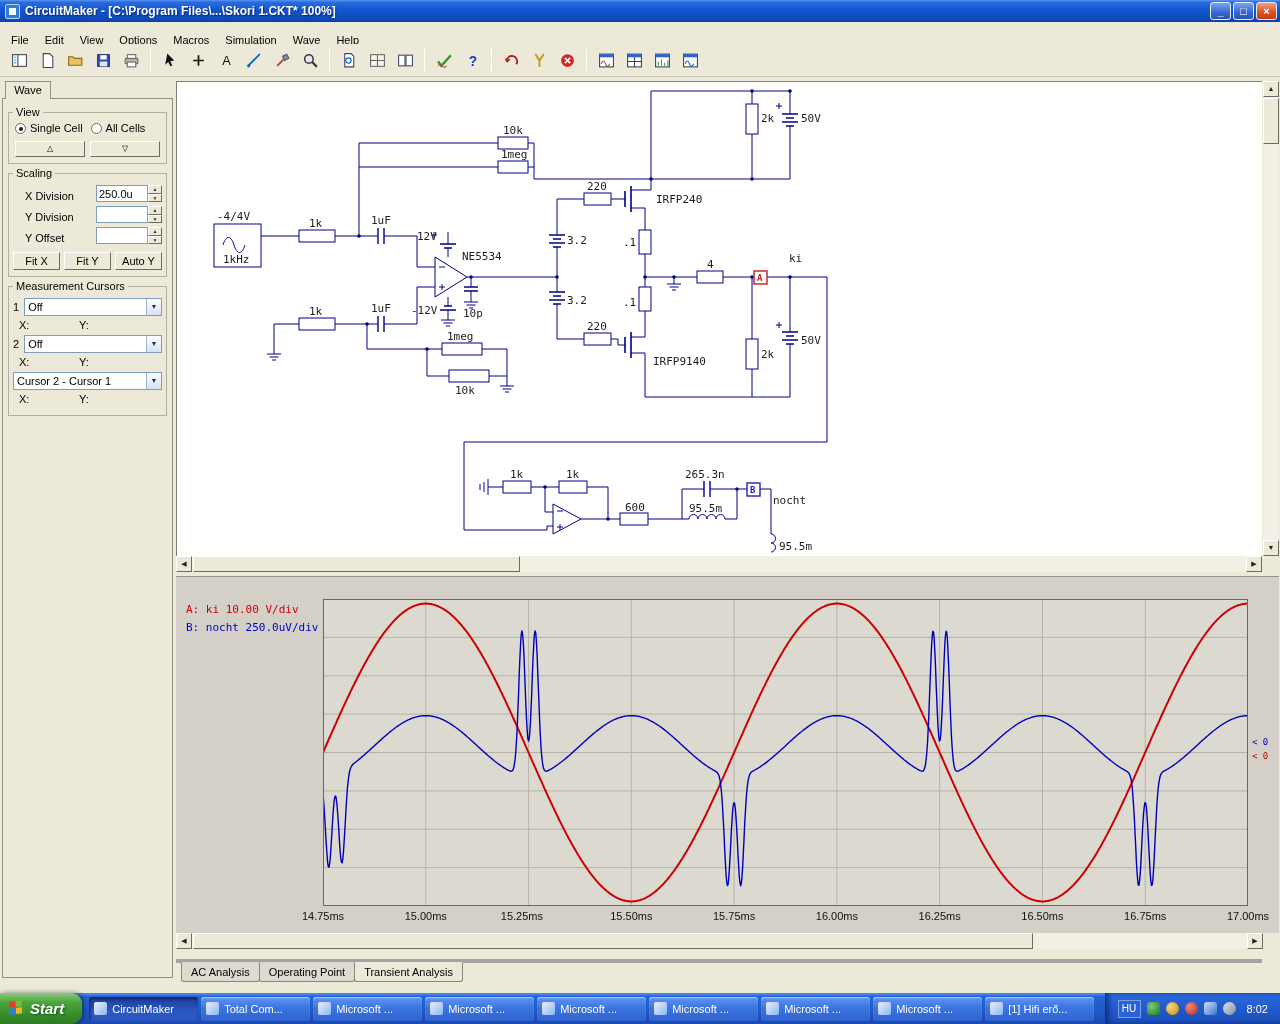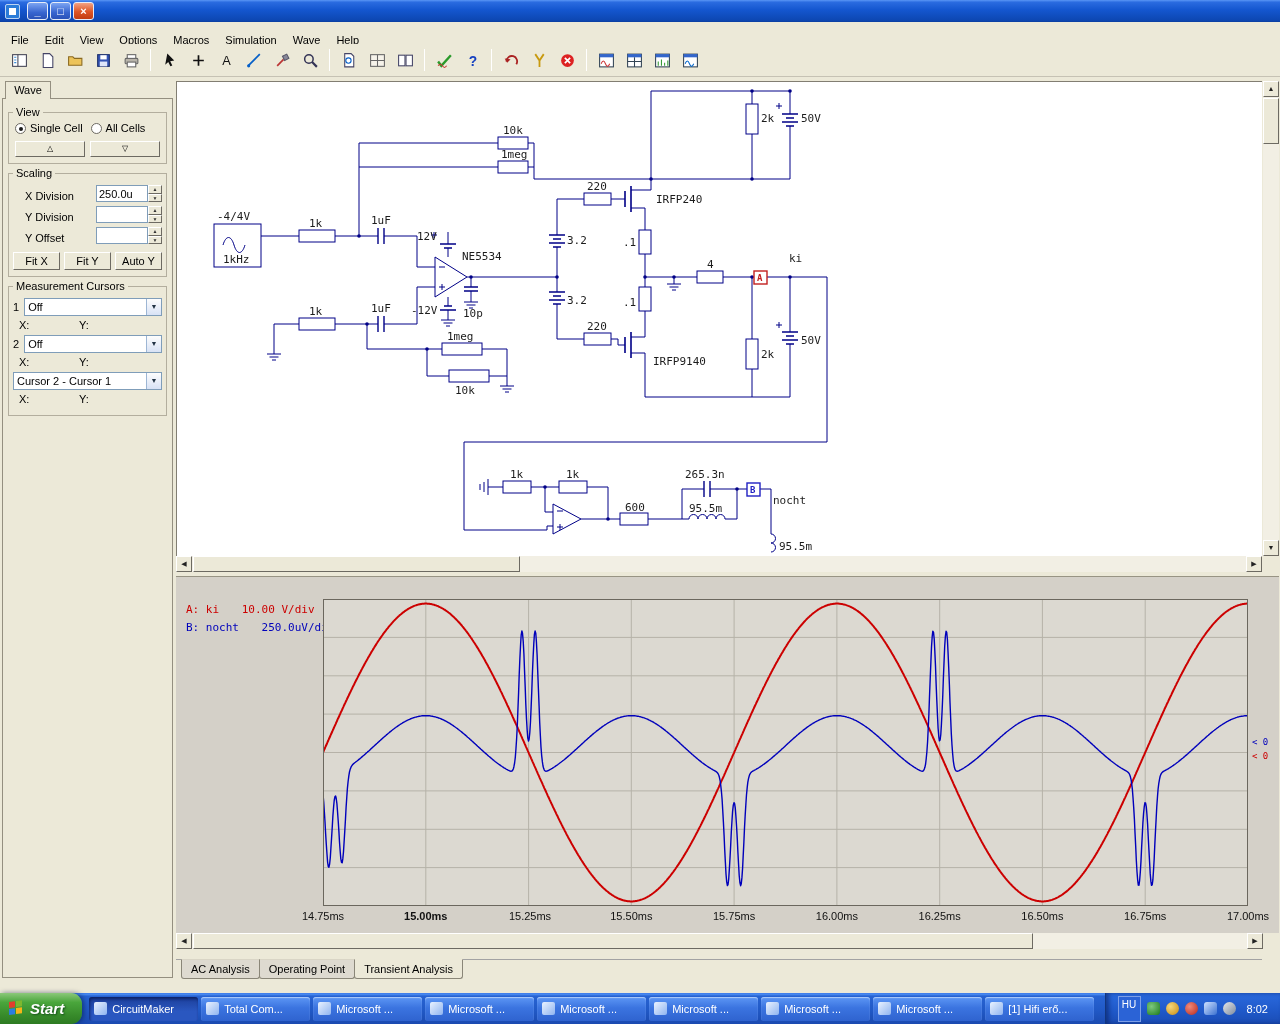--- a/index.html
+++ b/index.html
@@ -71,57 +71,58 @@
   .sbbtn{position:absolute;width:16px;height:16px;background:#ece9d8;border:1px solid;border-color:#fff #6d6a62 #6d6a62 #fff;font-size:7px;text-align:center;line-height:14px;color:#222}
   .sbthumb{position:absolute;background:#ece9d8;border:1px solid;border-color:#fff #6d6a62 #6d6a62 #fff}
   #vscroll{left:1263px;top:4px;width:16px;height:475px}
   #hscroll1{left:176px;top:479px;width:1086px;height:16px}
   #hscroll2{left:176px;top:856px;width:1087px;height:16px}
 
   
   #wavearea{position:absolute;left:176px;top:499px;width:1103px;height:357px;background:#d4d0c8;border-top:1px solid #989484;overflow:hidden}
   .legend{position:absolute;left:10px;top:26px;font:11px "DejaVu Sans Mono",monospace;white-space:nowrap}
   .lrow{margin-bottom:5px}
-  .lrow .lscale{margin-left:16px}
+  .lrow .lscale{}
   .lr-a{color:#cc0000}
   .lr-b{color:#0000bb}
   #plotwrap{position:absolute;left:147px;top:22px}
   .tick{position:absolute;top:333px;width:64px;text-align:center;font-size:11px;color:#111}
   .endmark{position:absolute;left:1076px;font:9px "DejaVu Sans Mono",monospace}
 
   
-  #atabs{position:absolute;left:176px;top:882px;width:1086px;height:24px;background:#ece9d8;border-top:1px solid #a3a3a3;padding-left:5px}
+  #atabs{position:absolute;left:176px;top:882px;width:1086px;height:24px;background:#ece9d8;border-top:4px solid #a3a3a3;padding-left:5px}
   .atab{display:inline-block;padding:3px 9px;border:1px solid #8a8678;border-top:1px solid #d9d5c6;margin-right:-1px;background:#dedad0;border-radius:0 0 3px 3px;position:relative;top:-1px;font-size:11px}
   .atab.active{background:#ece9d8;border-top-color:#ece9d8}
 
   
   #taskbar{position:absolute;left:0;top:993px;width:1280px;height:31px;display:flex;align-items:center;
     background:linear-gradient(180deg,#3a77e8 0%,#4a8cf2 4%,#2763d3 10%,#2159c6 55%,#1b4ab0 100%)}
   #startbtn{height:31px;display:flex;align-items:center;gap:6px;padding:0 18px 0 9px;flex:none;color:#fff;
     font-size:15px;font-style:italic;font-weight:bold;text-shadow:1px 1px 2px #14501a;border-radius:0 11px 11px 0;
     background:linear-gradient(180deg,#8cc87a 0%,#4aa63c 30%,#388c2b 70%,#2d7a22 100%);box-shadow:2px 0 5px rgba(0,20,60,.5)}
   .flag{width:15px;height:15px;display:grid;grid-template-columns:6px 6px;grid-template-rows:6px 6px;gap:1px;transform:skewY(-8deg)}
   .flag i{display:block}
   #tasks{flex:1;display:flex;gap:3px;padding:0 7px;overflow:hidden;align-items:center}
   .task{width:109px;height:24px;flex:none;border-radius:3px;display:flex;align-items:center;gap:5px;padding:0 5px;color:#fff;
     background:linear-gradient(180deg,#5d97f5,#3b74e0 45%,#2f63cf);box-shadow:inset 0 1px 1px #aecbfa}
   .task.active{background:linear-gradient(180deg,#1c3f9a,#2a57c0 60%,#2a57c0);box-shadow:inset 1px 2px 3px rgba(5,20,80,.7)}
   .task .ticon{width:13px;height:13px;flex:none;border-radius:2px;background:linear-gradient(135deg,#eaf2ff,#8fb4f0)}
   .task .tlabel{white-space:nowrap;overflow:hidden;font-size:11px}
   #tray{height:31px;display:flex;align-items:center;gap:6px;padding:0 12px 0 12px;flex:none;
     background:linear-gradient(180deg,#2a6ade 0%,#1f58c8 60%,#1a4cb4 100%);border-left:1px solid #12357e;box-shadow:inset 3px 0 4px rgba(6,25,90,.55)}
-  .hu{width:23px;height:26px;background:#2b63d6;border:1px solid #7d9fe6;color:#fff;text-align:center;line-height:16px;font-size:10px}
+  .hu{width:23px;height:18px;background:#2b63d6;border:1px solid #7d9fe6;color:#fff;text-align:center;line-height:16px;font-size:10px}
   .tico{width:13px;height:13px;border-radius:3px;flex:none}
   #clock{color:#fff;margin-left:5px}
 </style>
 </head>
 <body>
 
 <div id="titlebar">
   <span class="wicon"></span>
+  <span class="ttext">CircuitMaker - [C:\Program Files\...\Skori 1.CKT* 100%]</span>
   <span class="wbtn">_</span>
   <span class="wbtn">□</span>
   <span class="wbtn close">×</span>
 </div>
 
 <div id="menubar">
     <span class="mitem">File</span>
     <span class="mitem">Edit</span>
     <span class="mitem">View</span>
     <span class="mitem">Options</span>
@@ -505,22 +506,22 @@
           <line x1="0" y1="230.3" x2="925" y2="230.3" stroke="#b6b2a8" stroke-width="1"></line>
           <line x1="0" y1="268.6" x2="925" y2="268.6" stroke="#b6b2a8" stroke-width="1"></line>
           <line x1="0" y1="307.0" x2="925" y2="307.0" stroke="#b6b2a8" stroke-width="1"></line>
           <polyline points="0.0,153.5 0.7,152.0 1.3,150.5 2.0,149.0 2.6,147.5 3.3,146.0 4.0,144.5 4.6,143.0 5.3,141.5 5.9,140.0 6.6,138.5 7.3,137.0 7.9,135.5 8.6,134.0 9.3,132.5 9.9,131.0 10.6,129.5 11.2,128.1 11.9,126.6 12.6,125.1 13.2,123.6 13.9,122.2 14.5,120.7 15.2,119.2 15.9,117.8 16.5,116.3 17.2,114.9 17.8,113.4 18.5,112.0 19.2,110.5 19.8,109.1 20.5,107.6 21.1,106.2 21.8,104.8 22.5,103.4 23.1,102.0 23.8,100.6 24.4,99.2 25.1,97.8 25.8,96.4 26.4,95.0 27.1,93.6 27.8,92.2 28.4,90.9 29.1,89.5 29.7,88.1 30.4,86.8 31.1,85.5 31.7,84.1 32.4,82.8 33.0,81.5 33.7,80.2 34.4,78.9 35.0,77.6 35.7,76.3 36.3,75.0 37.0,73.7 37.7,72.5 38.3,71.2 39.0,69.9 39.6,68.7 40.3,67.5 41.0,66.3 41.6,65.0 42.3,63.8 42.9,62.6 43.6,61.5 44.3,60.3 44.9,59.1 45.6,57.9 46.3,56.8 46.9,55.7 47.6,54.5 48.2,53.4 48.9,52.3 49.6,51.2 50.2,50.1 50.9,49.0 51.5,48.0 52.2,46.9 52.9,45.9 53.5,44.8 54.2,43.8 54.8,42.8 55.5,41.8 56.2,40.8 56.8,39.8 57.5,38.9 58.1,37.9 58.8,37.0 59.5,36.1 60.1,35.1 60.8,34.2 61.4,33.3 62.1,32.5 62.8,31.6 63.4,30.7 64.1,29.9 64.8,29.1 65.4,28.2 66.1,27.4 66.7,26.6 67.4,25.9 68.1,25.1 68.7,24.3 69.4,23.6 70.0,22.9 70.7,22.1 71.4,21.4 72.0,20.8 72.7,20.1 73.3,19.4 74.0,18.8 74.7,18.1 75.3,17.5 76.0,16.9 76.6,16.3 77.3,15.7 78.0,15.2 78.6,14.6 79.3,14.1 79.9,13.6 80.6,13.1 81.3,12.6 81.9,12.1 82.6,11.6 83.3,11.2 83.9,10.8 84.6,10.3 85.2,9.9 85.9,9.5 86.6,9.2 87.2,8.8 87.9,8.5 88.5,8.1 89.2,7.8 89.9,7.5 90.5,7.2 91.2,6.9 91.8,6.7 92.5,6.4 93.2,6.2 93.8,6.0 94.5,5.8 95.1,5.6 95.8,5.5 96.5,5.3 97.1,5.2 97.8,5.0 98.4,4.9 99.1,4.8 99.8,4.8 100.4,4.7 101.1,4.7 101.8,4.6 102.4,4.6 103.1,4.6 103.7,4.6 104.4,4.7 105.1,4.7 105.7,4.8 106.4,4.8 107.0,4.9 107.7,5.0 108.4,5.1 109.0,5.3 109.7,5.4 110.3,5.6 111.0,5.8 111.7,6.0 112.3,6.2 113.0,6.4 113.6,6.7 114.3,6.9 115.0,7.2 115.6,7.5 116.3,7.8 116.9,8.1 117.6,8.4 118.3,8.8 118.9,9.1 119.6,9.5 120.3,9.9 120.9,10.3 121.6,10.7 122.2,11.1 122.9,11.6 123.6,12.0 124.2,12.5 124.9,13.0 125.5,13.5 126.2,14.0 126.9,14.6 127.5,15.1 128.2,15.7 128.8,16.3 129.5,16.9 130.2,17.5 130.8,18.1 131.5,18.7 132.1,19.4 132.8,20.0 133.5,20.7 134.1,21.4 134.8,22.1 135.4,22.8 136.1,23.5 136.8,24.2 137.4,25.0 138.1,25.8 138.8,26.5 139.4,27.3 140.1,28.1 140.7,29.0 141.4,29.8 142.1,30.6 142.7,31.5 143.4,32.4 144.0,33.2 144.7,34.1 145.4,35.0 146.0,36.0 146.7,36.9 147.3,37.8 148.0,38.8 148.7,39.7 149.3,40.7 150.0,41.7 150.6,42.7 151.3,43.7 152.0,44.7 152.6,45.8 153.3,46.8 153.9,47.9 154.6,48.9 155.3,50.0 155.9,51.1 156.6,52.2 157.3,53.3 157.9,54.4 158.6,55.5 159.2,56.7 159.9,57.8 160.6,59.0 161.2,60.1 161.9,61.3 162.5,62.5 163.2,63.7 163.9,64.9 164.5,66.1 165.2,67.3 165.8,68.6 166.5,69.8 167.2,71.1 167.8,72.3 168.5,73.6 169.1,74.8 169.8,76.1 170.5,77.4 171.1,78.7 171.8,80.0 172.4,81.3 173.1,82.6 173.8,84.0 174.4,85.3 175.1,86.6 175.8,88.0 176.4,89.3 177.1,90.7 177.7,92.1 178.4,93.4 179.1,94.8 179.7,96.2 180.4,97.6 181.0,99.0 181.7,100.4 182.4,101.8 183.0,103.2 183.7,104.6 184.3,106.1 185.0,107.5 185.7,108.9 186.3,110.4 187.0,111.8 187.6,113.2 188.3,114.7 189.0,116.1 189.6,117.6 190.3,119.1 190.9,120.5 191.6,122.0 192.3,123.5 192.9,124.9 193.6,126.4 194.3,127.9 194.9,129.4 195.6,130.9 196.2,132.4 196.9,133.8 197.6,135.3 198.2,136.8 198.9,138.3 199.5,139.8 200.2,141.3 200.9,142.8 201.5,144.3 202.2,145.8 202.8,147.3 203.5,148.8 204.2,150.3 204.8,151.8 205.5,153.3 206.1,154.8 206.8,156.3 207.5,157.8 208.1,159.3 208.8,160.8 209.4,162.3 210.1,163.8 210.8,165.3 211.4,166.8 212.1,168.3 212.8,169.8 213.4,171.3 214.1,172.8 214.7,174.3 215.4,175.8 216.1,177.3 216.7,178.8 217.4,180.3 218.0,181.7 218.7,183.2 219.4,184.7 220.0,186.1 220.7,187.6 221.3,189.1 222.0,190.5 222.7,192.0 223.3,193.4 224.0,194.9 224.6,196.3 225.3,197.8 226.0,199.2 226.6,200.6 227.3,202.0 227.9,203.5 228.6,204.9 229.3,206.3 229.9,207.7 230.6,209.1 231.3,210.5 231.9,211.9 232.6,213.2 233.2,214.6 233.9,216.0 234.6,217.3 235.2,218.7 235.9,220.1 236.5,221.4 237.2,222.7 237.9,224.1 238.5,225.4 239.2,226.7 239.8,228.0 240.5,229.3 241.2,230.6 241.8,231.9 242.5,233.1 243.1,234.4 243.8,235.7 244.5,236.9 245.1,238.2 245.8,239.4 246.4,240.6 247.1,241.8 247.8,243.0 248.4,244.2 249.1,245.4 249.7,246.6 250.4,247.8 251.1,248.9 251.7,250.1 252.4,251.2 253.1,252.3 253.7,253.5 254.4,254.6 255.0,255.7 255.7,256.8 256.4,257.8 257.0,258.9 257.7,260.0 258.3,261.0 259.0,262.0 259.7,263.1 260.3,264.1 261.0,265.1 261.6,266.1 262.3,267.0 263.0,268.0 263.6,269.0 264.3,269.9 264.9,270.8 265.6,271.8 266.3,272.7 266.9,273.6 267.6,274.4 268.2,275.3 268.9,276.2 269.6,277.0 270.2,277.9 270.9,278.7 271.6,279.5 272.2,280.3 272.9,281.1 273.5,281.8 274.2,282.6 274.9,283.3 275.5,284.1 276.2,284.8 276.8,285.5 277.5,286.2 278.2,286.8 278.8,287.5 279.5,288.2 280.1,288.8 280.8,289.4 281.5,290.0 282.1,290.6 282.8,291.2 283.4,291.8 284.1,292.3 284.8,292.8 285.4,293.4 286.1,293.9 286.7,294.4 287.4,294.8 288.1,295.3 288.7,295.8 289.4,296.2 290.1,296.6 290.7,297.0 291.4,297.4 292.0,297.8 292.7,298.2 293.4,298.5 294.0,298.8 294.7,299.2 295.3,299.5 296.0,299.8 296.7,300.0 297.3,300.3 298.0,300.5 298.6,300.8 299.3,301.0 300.0,301.2 300.6,301.4 301.3,301.5 301.9,301.7 302.6,301.8 303.3,301.9 303.9,302.1 304.6,302.2 305.2,302.2 305.9,302.3 306.6,302.3 307.2,302.4 307.9,302.4 308.6,302.4 309.2,302.4 309.9,302.4 310.5,302.3 311.2,302.3 311.9,302.2 312.5,302.1 313.2,302.0 313.8,301.9 314.5,301.7 315.2,301.6 315.8,301.4 316.5,301.2 317.1,301.0 317.8,300.8 318.5,300.6 319.1,300.4 319.8,300.1 320.4,299.9 321.1,299.6 321.8,299.3 322.4,299.0 323.1,298.6 323.7,298.3 324.4,297.9 325.1,297.5 325.7,297.2 326.4,296.8 327.1,296.3 327.7,295.9 328.4,295.5 329.0,295.0 329.7,294.5 330.4,294.0 331.0,293.5 331.7,293.0 332.3,292.5 333.0,291.9 333.7,291.4 334.3,290.8 335.0,290.2 335.6,289.6 336.3,289.0 337.0,288.4 337.6,287.7 338.3,287.1 338.9,286.4 339.6,285.7 340.3,285.0 340.9,284.3 341.6,283.6 342.2,282.8 342.9,282.1 343.6,281.3 344.2,280.5 344.9,279.8 345.6,278.9 346.2,278.1 346.9,277.3 347.5,276.5 348.2,275.6 348.9,274.7 349.5,273.9 350.2,273.0 350.8,272.1 351.5,271.2 352.2,270.2 352.8,269.3 353.5,268.3 354.1,267.4 354.8,266.4 355.5,265.4 356.1,264.4 356.8,263.4 357.4,262.4 358.1,261.4 358.8,260.3 359.4,259.3 360.1,258.2 360.7,257.1 361.4,256.0 362.1,254.9 362.7,253.8 363.4,252.7 364.1,251.6 364.7,250.5 365.4,249.3 366.0,248.2 366.7,247.0 367.4,245.8 368.0,244.6 368.7,243.4 369.3,242.2 370.0,241.0 370.7,239.8 371.3,238.6 372.0,237.3 372.6,236.1 373.3,234.8 374.0,233.6 374.6,232.3 375.3,231.0 375.9,229.7 376.6,228.4 377.3,227.1 377.9,225.8 378.6,224.5 379.2,223.2 379.9,221.8 380.6,220.5 381.2,219.2 381.9,217.8 382.6,216.4 383.2,215.1 383.9,213.7 384.5,212.3 385.2,210.9 385.9,209.6 386.5,208.2 387.2,206.8 387.8,205.3 388.5,203.9 389.2,202.5 389.8,201.1 390.5,199.7 391.1,198.2 391.8,196.8 392.5,195.4 393.1,193.9 393.8,192.5 394.4,191.0 395.1,189.6 395.8,188.1 396.4,186.6 397.1,185.2 397.7,183.7 398.4,182.2 399.1,180.7 399.7,179.3 400.4,177.8 401.1,176.3 401.7,174.8 402.4,173.3 403.0,171.8 403.7,170.3 404.4,168.8 405.0,167.3 405.7,165.8 406.3,164.3 407.0,162.8 407.7,161.3 408.3,159.8 409.0,158.3 409.6,156.8 410.3,155.3 411.0,153.8 411.6,152.3 412.3,150.8 412.9,149.3 413.6,147.8 414.3,146.3 414.9,144.8 415.6,143.3 416.2,141.8 416.9,140.3 417.6,138.8 418.2,137.3 418.9,135.8 419.6,134.3 420.2,132.9 420.9,131.4 421.5,129.9 422.2,128.4 422.9,126.9 423.5,125.4 424.2,124.0 424.8,122.5 425.5,121.0 426.2,119.6 426.8,118.1 427.5,116.6 428.1,115.2 428.8,113.7 429.5,112.3 430.1,110.8 430.8,109.4 431.4,108.0 432.1,106.5 432.8,105.1 433.4,103.7 434.1,102.3 434.8,100.9 435.4,99.5 436.1,98.1 436.7,96.7 437.4,95.3 438.1,93.9 438.7,92.5 439.4,91.2 440.0,89.8 440.7,88.4 441.4,87.1 442.0,85.8 442.7,84.4 443.3,83.1 444.0,81.8 444.7,80.5 445.3,79.1 446.0,77.9 446.6,76.6 447.3,75.3 448.0,74.0 448.6,72.7 449.3,71.5 449.9,70.2 450.6,69.0 451.3,67.7 451.9,66.5 452.6,65.3 453.2,64.1 453.9,62.9 454.6,61.7 455.2,60.5 455.9,59.4 456.6,58.2 457.2,57.1 457.9,55.9 458.5,54.8 459.2,53.7 459.9,52.6 460.5,51.5 461.2,50.4 461.8,49.3 462.5,48.2 463.2,47.2 463.8,46.1 464.5,45.1 465.1,44.0 465.8,43.0 466.5,42.0 467.1,41.0 467.8,40.1 468.4,39.1 469.1,38.1 469.8,37.2 470.4,36.3 471.1,35.3 471.8,34.4 472.4,33.5 473.1,32.6 473.7,31.8 474.4,30.9 475.1,30.1 475.7,29.2 476.4,28.4 477.0,27.6 477.7,26.8 478.4,26.0 479.0,25.3 479.7,24.5 480.3,23.8 481.0,23.0 481.7,22.3 482.3,21.6 483.0,20.9 483.6,20.2 484.3,19.6 485.0,18.9 485.6,18.3 486.3,17.7 486.9,17.1 487.6,16.5 488.3,15.9 488.9,15.3 489.6,14.8 490.2,14.2 490.9,13.7 491.6,13.2 492.2,12.7 492.9,12.2 493.6,11.7 494.2,11.3 494.9,10.8 495.5,10.4 496.2,10.0 496.9,9.6 497.5,9.2 498.2,8.9 498.8,8.5 499.5,8.2 500.2,7.9 500.8,7.6 501.5,7.3 502.1,7.0 502.8,6.7 503.5,6.5 504.1,6.3 504.8,6.0 505.4,5.8 506.1,5.7 506.8,5.5 507.4,5.3 508.1,5.2 508.8,5.1 509.4,5.0 510.1,4.9 510.7,4.8 511.4,4.7 512.1,4.7 512.7,4.6 513.4,4.6 514.0,4.6 514.7,4.6 515.4,4.6 516.0,4.7 516.7,4.7 517.3,4.8 518.0,4.9 518.7,5.0 519.3,5.1 520.0,5.3 520.6,5.4 521.3,5.6 522.0,5.7 522.6,5.9 523.3,6.1 523.9,6.4 524.6,6.6 525.3,6.9 525.9,7.1 526.6,7.4 527.2,7.7 527.9,8.0 528.6,8.3 529.2,8.7 529.9,9.0 530.6,9.4 531.2,9.8 531.9,10.2 532.5,10.6 533.2,11.0 533.9,11.5 534.5,11.9 535.2,12.4 535.8,12.9 536.5,13.4 537.2,13.9 537.8,14.5 538.5,15.0 539.1,15.6 539.8,16.1 540.5,16.7 541.1,17.3 541.8,17.9 542.4,18.6 543.1,19.2 543.8,19.9 544.4,20.5 545.1,21.2 545.8,21.9 546.4,22.6 547.1,23.3 547.7,24.1 548.4,24.8 549.1,25.6 549.7,26.4 550.4,27.2 551.0,28.0 551.7,28.8 552.4,29.6 553.0,30.4 553.7,31.3 554.3,32.2 555.0,33.0 555.7,33.9 556.3,34.8 557.0,35.7 557.6,36.7 558.3,37.6 559.0,38.6 559.6,39.5 560.3,40.5 560.9,41.5 561.6,42.5 562.3,43.5 562.9,44.5 563.6,45.5 564.2,46.6 564.9,47.6 565.6,48.7 566.2,49.8 566.9,50.8 567.6,51.9 568.2,53.0 568.9,54.2 569.5,55.3 570.2,56.4 570.9,57.6 571.5,58.7 572.2,59.9 572.8,61.1 573.5,62.2 574.2,63.4 574.8,64.6 575.5,65.8 576.1,67.1 576.8,68.3 577.5,69.5 578.1,70.8 578.8,72.0 579.4,73.3 580.1,74.6 580.8,75.8 581.4,77.1 582.1,78.4 582.8,79.7 583.4,81.0 584.1,82.4 584.7,83.7 585.4,85.0 586.1,86.4 586.7,87.7 587.4,89.0 588.0,90.4 588.7,91.8 589.4,93.1 590.0,94.5 590.7,95.9 591.3,97.3 592.0,98.7 592.7,100.1 593.3,101.5 594.0,102.9 594.6,104.3 595.3,105.7 596.0,107.2 596.6,108.6 597.3,110.0 597.9,111.5 598.6,112.9 599.3,114.4 599.9,115.8 600.6,117.3 601.2,118.7 601.9,120.2 602.6,121.7 603.2,123.1 603.9,124.6 604.6,126.1 605.2,127.6 605.9,129.1 606.5,130.5 607.2,132.0 607.9,133.5 608.5,135.0 609.2,136.5 609.8,138.0 610.5,139.5 611.2,141.0 611.8,142.5 612.5,144.0 613.1,145.5 613.8,147.0 614.5,148.5 615.1,150.0 615.8,151.5 616.4,153.0 617.1,154.5 617.8,156.0 618.4,157.5 619.1,159.0 619.8,160.5 620.4,162.0 621.1,163.5 621.7,165.0 622.4,166.5 623.1,168.0 623.7,169.5 624.4,171.0 625.0,172.5 625.7,174.0 626.4,175.5 627.0,177.0 627.7,178.4 628.3,179.9 629.0,181.4 629.7,182.9 630.3,184.3 631.0,185.8 631.6,187.3 632.3,188.7 633.0,190.2 633.6,191.7 634.3,193.1 634.9,194.6 635.6,196.0 636.3,197.4 636.9,198.9 637.6,200.3 638.2,201.7 638.9,203.1 639.6,204.6 640.2,206.0 640.9,207.4 641.6,208.8 642.2,210.2 642.9,211.6 643.5,212.9 644.2,214.3 644.9,215.7 645.5,217.0 646.2,218.4 646.8,219.8 647.5,221.1 648.2,222.4 648.8,223.8 649.5,225.1 650.1,226.4 650.8,227.7 651.5,229.0 652.1,230.3 652.8,231.6 653.4,232.9 654.1,234.1 654.8,235.4 655.4,236.6 656.1,237.9 656.8,239.1 657.4,240.3 658.1,241.6 658.7,242.8 659.4,244.0 660.1,245.2 660.7,246.3 661.4,247.5 662.0,248.7 662.7,249.8 663.4,251.0 664.0,252.1 664.7,253.2 665.3,254.3 666.0,255.4 666.7,256.5 667.3,257.6 668.0,258.7 668.6,259.7 669.3,260.8 670.0,261.8 670.6,262.8 671.3,263.9 671.9,264.9 672.6,265.8 673.3,266.8 673.9,267.8 674.6,268.8 675.2,269.7 675.9,270.6 676.6,271.6 677.2,272.5 677.9,273.4 678.6,274.3 679.2,275.1 679.9,276.0 680.5,276.8 681.2,277.7 681.9,278.5 682.5,279.3 683.2,280.1 683.8,280.9 684.5,281.7 685.2,282.4 685.8,283.2 686.5,283.9 687.1,284.6 687.8,285.3 688.5,286.0 689.1,286.7 689.8,287.4 690.4,288.0 691.1,288.6 691.8,289.3 692.4,289.9 693.1,290.5 693.8,291.1 694.4,291.6 695.1,292.2 695.7,292.7 696.4,293.2 697.1,293.8 697.7,294.3 698.4,294.7 699.0,295.2 699.7,295.7 700.4,296.1 701.0,296.5 701.7,296.9 702.3,297.3 703.0,297.7 703.7,298.1 704.3,298.4 705.0,298.8 705.6,299.1 706.3,299.4 707.0,299.7 707.6,300.0 708.3,300.2 708.9,300.5 709.6,300.7 710.3,300.9 710.9,301.1 711.6,301.3 712.3,301.5 712.9,301.7 713.6,301.8 714.2,301.9 714.9,302.0 715.6,302.1 716.2,302.2 716.9,302.3 717.5,302.3 718.2,302.4 718.9,302.4 719.5,302.4 720.2,302.4 720.8,302.4 721.5,302.3 722.2,302.3 722.8,302.2 723.5,302.1 724.1,302.0 724.8,301.9 725.5,301.8 726.1,301.6 726.8,301.5 727.4,301.3 728.1,301.1 728.8,300.9 729.4,300.7 730.1,300.4 730.7,300.2 731.4,299.9 732.1,299.6 732.7,299.3 733.4,299.0 734.1,298.7 734.7,298.4 735.4,298.0 736.0,297.6 736.7,297.2 737.4,296.9 738.0,296.4 738.7,296.0 739.3,295.6 740.0,295.1 740.7,294.6 741.3,294.1 742.0,293.6 742.6,293.1 743.3,292.6 744.0,292.1 744.6,291.5 745.3,290.9 745.9,290.3 746.6,289.7 747.3,289.1 747.9,288.5 748.6,287.9 749.3,287.2 749.9,286.5 750.6,285.9 751.2,285.2 751.9,284.5 752.6,283.7 753.2,283.0 753.9,282.3 754.5,281.5 755.2,280.7 755.9,279.9 756.5,279.1 757.2,278.3 757.8,277.5 758.5,276.6 759.2,275.8 759.8,274.9 760.5,274.1 761.1,273.2 761.8,272.3 762.5,271.4 763.1,270.4 763.8,269.5 764.4,268.5 765.1,267.6 765.8,266.6 766.4,265.6 767.1,264.6 767.7,263.6 768.4,262.6 769.1,261.6 769.7,260.5 770.4,259.5 771.1,258.4 771.7,257.4 772.4,256.3 773.0,255.2 773.7,254.1 774.4,253.0 775.0,251.8 775.7,250.7 776.3,249.6 777.0,248.4 777.7,247.2 778.3,246.1 779.0,244.9 779.6,243.7 780.3,242.5 781.0,241.3 781.6,240.1 782.3,238.8 782.9,237.6 783.6,236.4 784.3,235.1 784.9,233.8 785.6,232.6 786.3,231.3 786.9,230.0 787.6,228.7 788.2,227.4 788.9,226.1 789.6,224.8 790.2,223.5 790.9,222.1 791.5,220.8 792.2,219.5 792.9,218.1 793.5,216.7 794.2,215.4 794.8,214.0 795.5,212.6 796.2,211.3 796.8,209.9 797.5,208.5 798.1,207.1 798.8,205.7 799.5,204.3 800.1,202.8 800.8,201.4 801.4,200.0 802.1,198.6 802.8,197.1 803.4,195.7 804.1,194.2 804.7,192.8 805.4,191.3 806.1,189.9 806.7,188.4 807.4,187.0 808.1,185.5 808.7,184.0 809.4,182.5 810.0,181.1 810.7,179.6 811.4,178.1 812.0,176.6 812.7,175.1 813.3,173.7 814.0,172.2 814.7,170.7 815.3,169.2 816.0,167.7 816.6,166.2 817.3,164.7 818.0,163.2 818.6,161.7 819.3,160.2 819.9,158.7 820.6,157.2 821.3,155.7 821.9,154.2 822.6,152.7 823.3,151.2 823.9,149.7 824.6,148.2 825.2,146.7 825.9,145.2 826.6,143.7 827.2,142.2 827.9,140.7 828.5,139.2 829.2,137.7 829.9,136.2 830.5,134.7 831.2,133.2 831.8,131.7 832.5,130.2 833.2,128.7 833.8,127.2 834.5,125.8 835.1,124.3 835.8,122.8 836.5,121.3 837.1,119.9 837.8,118.4 838.4,117.0 839.1,115.5 839.8,114.0 840.4,112.6 841.1,111.2 841.7,109.7 842.4,108.3 843.1,106.9 843.7,105.4 844.4,104.0 845.1,102.6 845.7,101.2 846.4,99.8 847.0,98.4 847.7,97.0 848.4,95.6 849.0,94.2 849.7,92.8 850.3,91.5 851.0,90.1 851.7,88.7 852.3,87.4 853.0,86.1 853.6,84.7 854.3,83.4 855.0,82.1 855.6,80.7 856.3,79.4 856.9,78.1 857.6,76.8 858.3,75.6 858.9,74.3 859.6,73.0 860.3,71.8 860.9,70.5 861.6,69.3 862.2,68.0 862.9,66.8 863.6,65.6 864.2,64.4 864.9,63.2 865.5,62.0 866.2,60.8 866.9,59.6 867.5,58.5 868.2,57.3 868.8,56.2 869.5,55.0 870.2,53.9 870.8,52.8 871.5,51.7 872.1,50.6 872.8,49.5 873.5,48.5 874.1,47.4 874.8,46.3 875.4,45.3 876.1,44.3 876.8,43.3 877.4,42.3 878.1,41.3 878.7,40.3 879.4,39.3 880.1,38.3 880.7,37.4 881.4,36.5 882.1,35.5 882.7,34.6 883.4,33.7 884.0,32.8 884.7,32.0 885.4,31.1 886.0,30.3 886.7,29.4 887.3,28.6 888.0,27.8 888.7,27.0 889.3,26.2 890.0,25.4 890.6,24.7 891.3,23.9 892.0,23.2 892.6,22.5 893.3,21.8 893.9,21.1 894.6,20.4 895.3,19.7 895.9,19.1 896.6,18.4 897.3,17.8 897.9,17.2 898.6,16.6 899.2,16.0 899.9,15.4 900.6,14.9 901.2,14.3 901.9,13.8 902.5,13.3 903.2,12.8 903.9,12.3 904.5,11.8 905.2,11.4 905.8,10.9 906.5,10.5 907.2,10.1 907.8,9.7 908.5,9.3 909.1,9.0 909.8,8.6 910.5,8.3 911.1,7.9 911.8,7.6 912.4,7.3 913.1,7.1 913.8,6.8 914.4,6.5 915.1,6.3 915.7,6.1 916.4,5.9 917.1,5.7 917.7,5.5 918.4,5.4 919.1,5.2 919.7,5.1 920.4,5.0 921.0,4.9 921.7,4.8 922.4,4.7 923.0,4.7 923.7,4.6 924.3,4.6 925.0,4.6" fill="none" stroke="#cc0000" stroke-width="2" stroke-linejoin="round"></polyline>
           <polyline points="0.0,195.1 0.7,202.7 1.3,212.0 2.0,222.7 2.6,234.1 3.3,245.3 4.0,255.3 4.6,263.1 5.3,267.6 5.9,268.3 6.6,265.2 7.3,258.6 7.9,249.3 8.6,238.5 9.3,227.3 9.9,216.8 10.6,208.0 11.2,201.5 11.9,197.8 12.6,197.0 13.2,199.3 13.9,204.5 14.5,212.2 15.2,221.7 15.9,232.4 16.5,243.0 17.2,252.5 17.8,259.6 18.5,263.5 19.2,263.7 19.8,259.9 20.5,252.8 21.1,243.0 21.8,231.6 22.5,219.7 23.1,208.3 23.8,198.0 24.4,189.4 25.1,182.5 25.8,177.2 26.4,173.3 27.1,170.6 27.8,168.7 28.4,167.3 29.1,166.3 29.7,165.5 30.4,164.9 31.1,164.3 31.7,163.8 32.4,163.3 33.0,162.8 33.7,162.2 34.4,161.7 35.0,161.2 35.7,160.6 36.3,160.1 37.0,159.6 37.7,159.0 38.3,158.4 39.0,157.9 39.6,157.3 40.3,156.7 41.0,156.2 41.6,155.6 42.3,155.0 42.9,154.4 43.6,153.8 44.3,153.2 44.9,152.6 45.6,152.1 46.3,151.5 46.9,150.9 47.6,150.2 48.2,149.6 48.9,149.0 49.6,148.4 50.2,147.8 50.9,147.2 51.5,146.6 52.2,146.0 52.9,145.4 53.5,144.8 54.2,144.2 54.8,143.6 55.5,143.0 56.2,142.4 56.8,141.8 57.5,141.2 58.1,140.6 58.8,140.0 59.5,139.4 60.1,138.8 60.8,138.2 61.4,137.6 62.1,137.1 62.8,136.5 63.4,135.9 64.1,135.4 64.8,134.8 65.4,134.2 66.1,133.7 66.7,133.1 67.4,132.6 68.1,132.1 68.7,131.5 69.4,131.0 70.0,130.5 70.7,130.0 71.4,129.5 72.0,129.0 72.7,128.5 73.3,128.0 74.0,127.6 74.7,127.1 75.3,126.6 76.0,126.2 76.6,125.8 77.3,125.3 78.0,124.9 78.6,124.5 79.3,124.1 79.9,123.7 80.6,123.3 81.3,122.9 81.9,122.6 82.6,122.2 83.3,121.9 83.9,121.5 84.6,121.2 85.2,120.9 85.9,120.6 86.6,120.3 87.2,120.0 87.9,119.7 88.5,119.5 89.2,119.2 89.9,119.0 90.5,118.7 91.2,118.5 91.8,118.3 92.5,118.1 93.2,118.0 93.8,117.8 94.5,117.6 95.1,117.5 95.8,117.3 96.5,117.2 97.1,117.1 97.8,117.0 98.4,116.9 99.1,116.8 99.8,116.8 100.4,116.7 101.1,116.7 101.8,116.7 102.4,116.7 103.1,116.7 103.7,116.7 104.4,116.7 105.1,116.7 105.7,116.8 106.4,116.8 107.0,116.9 107.7,117.0 108.4,117.1 109.0,117.2 109.7,117.3 110.3,117.5 111.0,117.6 111.7,117.8 112.3,117.9 113.0,118.1 113.6,118.3 114.3,118.5 115.0,118.7 115.6,119.0 116.3,119.2 116.9,119.4 117.6,119.7 118.3,120.0 118.9,120.3 119.6,120.5 120.3,120.8 120.9,121.2 121.6,121.5 122.2,121.8 122.9,122.2 123.6,122.5 124.2,122.9 124.9,123.3 125.5,123.7 126.2,124.0 126.9,124.4 127.5,124.9 128.2,125.3 128.8,125.7 129.5,126.2 130.2,126.6 130.8,127.1 131.5,127.5 132.1,128.0 132.8,128.5 133.5,129.0 134.1,129.4 134.8,129.9 135.4,130.5 136.1,131.0 136.8,131.5 137.4,132.0 138.1,132.5 138.8,133.1 139.4,133.6 140.1,134.2 140.7,134.7 141.4,135.3 142.1,135.9 142.7,136.4 143.4,137.0 144.0,137.6 144.7,138.2 145.4,138.7 146.0,139.3 146.7,139.9 147.3,140.5 148.0,141.1 148.7,141.7 149.3,142.3 150.0,142.9 150.6,143.5 151.3,144.1 152.0,144.7 152.6,145.3 153.3,145.9 153.9,146.5 154.6,147.2 155.3,147.8 155.9,148.4 156.6,149.0 157.3,149.6 157.9,150.2 158.6,150.8 159.2,151.4 159.9,152.0 160.6,152.6 161.2,153.2 161.9,153.8 162.5,154.4 163.2,154.9 163.9,155.5 164.5,156.1 165.2,156.7 165.8,157.3 166.5,157.8 167.2,158.4 167.8,158.9 168.5,159.5 169.1,160.0 169.8,160.6 170.5,161.1 171.1,161.7 171.8,162.2 172.4,162.7 173.1,163.2 173.8,163.7 174.4,164.2 175.1,164.7 175.8,165.2 176.4,165.7 177.1,166.1 177.7,166.6 178.4,167.0 179.1,167.5 179.7,167.9 180.4,168.4 181.0,168.8 181.7,169.2 182.4,169.6 183.0,170.0 183.7,170.4 184.3,170.7 185.0,171.1 185.7,171.4 186.3,171.7 187.0,172.0 187.6,172.2 188.3,172.2 189.0,172.0 189.6,171.3 190.3,170.0 190.9,167.7 191.6,164.0 192.3,158.4 192.9,150.5 193.6,140.0 194.3,126.7 194.9,111.0 195.6,93.6 196.2,75.8 196.9,59.1 197.6,45.3 198.2,35.8 198.9,32.0 199.5,34.2 200.2,42.1 200.9,54.8 201.5,70.8 202.2,88.1 202.8,105.0 203.5,119.9 204.2,131.6 204.8,139.1 205.5,142.0 206.1,140.2 206.8,133.6 207.5,122.8 208.1,108.6 208.8,92.0 209.4,74.6 210.1,58.2 210.8,44.6 211.4,35.4 212.1,31.9 212.8,34.5 213.4,42.7 214.1,55.7 214.7,71.9 215.4,89.7 216.1,107.2 216.7,123.4 217.4,137.2 218.0,148.4 218.7,156.9 219.4,162.9 220.0,167.0 220.7,169.6 221.3,171.1 222.0,171.9 222.7,172.2 223.3,172.2 224.0,172.0 224.6,171.8 225.3,171.5 226.0,171.2 226.6,170.8 227.3,170.4 227.9,170.1 228.6,169.7 229.3,169.3 229.9,168.9 230.6,168.4 231.3,168.0 231.9,167.6 232.6,167.1 233.2,166.7 233.9,166.2 234.6,165.8 235.2,165.3 235.9,164.8 236.5,164.3 237.2,163.8 237.9,163.3 238.5,162.8 239.2,162.3 239.8,161.8 240.5,161.2 241.2,160.7 241.8,160.2 242.5,159.6 243.1,159.1 243.8,158.5 244.5,157.9 245.1,157.4 245.8,156.8 246.4,156.2 247.1,155.7 247.8,155.1 248.4,154.5 249.1,153.9 249.7,153.3 250.4,152.7 251.1,152.1 251.7,151.5 252.4,150.9 253.1,150.3 253.7,149.7 254.4,149.1 255.0,148.5 255.7,147.9 256.4,147.3 257.0,146.7 257.7,146.1 258.3,145.5 259.0,144.9 259.7,144.3 260.3,143.6 261.0,143.0 261.6,142.4 262.3,141.8 263.0,141.2 263.6,140.6 264.3,140.1 264.9,139.5 265.6,138.9 266.3,138.3 266.9,137.7 267.6,137.1 268.2,136.6 268.9,136.0 269.6,135.4 270.2,134.9 270.9,134.3 271.6,133.8 272.2,133.2 272.9,132.7 273.5,132.1 274.2,131.6 274.9,131.1 275.5,130.6 276.2,130.1 276.8,129.6 277.5,129.1 278.2,128.6 278.8,128.1 279.5,127.6 280.1,127.2 280.8,126.7 281.5,126.2 282.1,125.8 282.8,125.4 283.4,125.0 284.1,124.5 284.8,124.1 285.4,123.7 286.1,123.4 286.7,123.0 287.4,122.6 288.1,122.2 288.7,121.9 289.4,121.6 290.1,121.2 290.7,120.9 291.4,120.6 292.0,120.3 292.7,120.0 293.4,119.8 294.0,119.5 294.7,119.2 295.3,119.0 296.0,118.8 296.7,118.6 297.3,118.3 298.0,118.2 298.6,118.0 299.3,117.8 300.0,117.6 300.6,117.5 301.3,117.4 301.9,117.2 302.6,117.1 303.3,117.0 303.9,116.9 304.6,116.9 305.2,116.8 305.9,116.7 306.6,116.7 307.2,116.7 307.9,116.7 308.6,116.7 309.2,116.7 309.9,116.7 310.5,116.7 311.2,116.8 311.9,116.8 312.5,116.9 313.2,117.0 313.8,117.1 314.5,117.2 315.2,117.3 315.8,117.4 316.5,117.6 317.1,117.7 317.8,117.9 318.5,118.1 319.1,118.3 319.8,118.5 320.4,118.7 321.1,118.9 321.8,119.2 322.4,119.4 323.1,119.7 323.7,119.9 324.4,120.2 325.1,120.5 325.7,120.8 326.4,121.1 327.1,121.5 327.7,121.8 328.4,122.1 329.0,122.5 329.7,122.8 330.4,123.2 331.0,123.6 331.7,124.0 332.3,124.4 333.0,124.8 333.7,125.2 334.3,125.7 335.0,126.1 335.6,126.5 336.3,127.0 337.0,127.5 337.6,127.9 338.3,128.4 338.9,128.9 339.6,129.4 340.3,129.9 340.9,130.4 341.6,130.9 342.2,131.4 342.9,132.0 343.6,132.5 344.2,133.0 344.9,133.6 345.6,134.1 346.2,134.7 346.9,135.2 347.5,135.8 348.2,136.4 348.9,136.9 349.5,137.5 350.2,138.1 350.8,138.7 351.5,139.3 352.2,139.9 352.8,140.4 353.5,141.0 354.1,141.6 354.8,142.2 355.5,142.8 356.1,143.4 356.8,144.0 357.4,144.7 358.1,145.3 358.8,145.9 359.4,146.5 360.1,147.1 360.7,147.7 361.4,148.3 362.1,148.9 362.7,149.5 363.4,150.1 364.1,150.7 364.7,151.3 365.4,151.9 366.0,152.5 366.7,153.1 367.4,153.7 368.0,154.3 368.7,154.9 369.3,155.5 370.0,156.0 370.7,156.6 371.3,157.2 372.0,157.8 372.6,158.3 373.3,158.9 374.0,159.4 374.6,160.0 375.3,160.5 375.9,161.1 376.6,161.6 377.3,162.1 377.9,162.6 378.6,163.2 379.2,163.7 379.9,164.2 380.6,164.6 381.2,165.1 381.9,165.6 382.6,166.1 383.2,166.5 383.9,167.0 384.5,167.4 385.2,167.9 385.9,168.3 386.5,168.7 387.2,169.1 387.8,169.5 388.5,169.9 389.2,170.3 389.8,170.7 390.5,171.1 391.1,171.4 391.8,171.8 392.5,172.2 393.1,172.6 393.8,173.1 394.4,173.8 395.1,174.7 395.8,176.2 396.4,178.3 397.1,181.5 397.7,186.0 398.4,192.3 399.1,200.5 399.7,210.8 400.4,223.0 401.1,236.6 401.7,250.5 402.4,263.8 403.0,275.0 403.7,282.9 404.4,286.6 405.0,285.6 405.7,280.2 406.3,270.9 407.0,259.1 407.7,246.0 408.3,233.0 409.0,221.5 409.6,212.3 410.3,206.2 411.0,203.6 411.6,204.6 412.3,209.2 412.9,217.1 413.6,227.7 414.3,240.1 414.9,253.3 415.6,265.9 416.2,276.5 416.9,283.7 417.6,286.7 418.2,285.1 418.9,278.9 419.6,269.1 420.2,256.6 420.9,242.8 421.5,228.9 422.2,216.0 422.9,204.8 423.5,195.7 424.2,188.6 424.8,183.3 425.5,179.6 426.2,177.0 426.8,175.3 427.5,174.2 428.1,173.4 428.8,172.8 429.5,172.3 430.1,171.9 430.8,171.6 431.4,171.2 432.1,170.9 432.8,170.5 433.4,170.1 434.1,169.7 434.8,169.3 435.4,168.9 436.1,168.5 436.7,168.1 437.4,167.6 438.1,167.2 438.7,166.7 439.4,166.3 440.0,165.8 440.7,165.3 441.4,164.9 442.0,164.4 442.7,163.9 443.3,163.4 444.0,162.9 444.7,162.4 445.3,161.8 446.0,161.3 446.6,160.8 447.3,160.2 448.0,159.7 448.6,159.1 449.3,158.6 449.9,158.0 450.6,157.4 451.3,156.9 451.9,156.3 452.6,155.7 453.2,155.1 453.9,154.6 454.6,154.0 455.2,153.4 455.9,152.8 456.6,152.2 457.2,151.6 457.9,151.0 458.5,150.4 459.2,149.8 459.9,149.2 460.5,148.6 461.2,148.0 461.8,147.4 462.5,146.7 463.2,146.1 463.8,145.5 464.5,144.9 465.1,144.3 465.8,143.7 466.5,143.1 467.1,142.5 467.8,141.9 468.4,141.3 469.1,140.7 469.8,140.1 470.4,139.5 471.1,138.9 471.8,138.4 472.4,137.8 473.1,137.2 473.7,136.6 474.4,136.0 475.1,135.5 475.7,134.9 476.4,134.4 477.0,133.8 477.7,133.3 478.4,132.7 479.0,132.2 479.7,131.7 480.3,131.1 481.0,130.6 481.7,130.1 482.3,129.6 483.0,129.1 483.6,128.6 484.3,128.1 485.0,127.7 485.6,127.2 486.3,126.7 486.9,126.3 487.6,125.9 488.3,125.4 488.9,125.0 489.6,124.6 490.2,124.2 490.9,123.8 491.6,123.4 492.2,123.0 492.9,122.6 493.6,122.3 494.2,121.9 494.9,121.6 495.5,121.3 496.2,121.0 496.9,120.6 497.5,120.3 498.2,120.1 498.8,119.8 499.5,119.5 500.2,119.3 500.8,119.0 501.5,118.8 502.1,118.6 502.8,118.4 503.5,118.2 504.1,118.0 504.8,117.8 505.4,117.7 506.1,117.5 506.8,117.4 507.4,117.2 508.1,117.1 508.8,117.0 509.4,116.9 510.1,116.9 510.7,116.8 511.4,116.7 512.1,116.7 512.7,116.7 513.4,116.7 514.0,116.7 514.7,116.7 515.4,116.7 516.0,116.7 516.7,116.8 517.3,116.8 518.0,116.9 518.7,117.0 519.3,117.1 520.0,117.2 520.6,117.3 521.3,117.4 522.0,117.6 522.6,117.7 523.3,117.9 523.9,118.1 524.6,118.3 525.3,118.5 525.9,118.7 526.6,118.9 527.2,119.1 527.9,119.4 528.6,119.6 529.2,119.9 529.9,120.2 530.6,120.5 531.2,120.8 531.9,121.1 532.5,121.4 533.2,121.7 533.9,122.1 534.5,122.4 535.2,122.8 535.8,123.2 536.5,123.6 537.2,124.0 537.8,124.4 538.5,124.8 539.1,125.2 539.8,125.6 540.5,126.1 541.1,126.5 541.8,127.0 542.4,127.4 543.1,127.9 543.8,128.4 544.4,128.8 545.1,129.3 545.8,129.8 546.4,130.3 547.1,130.9 547.7,131.4 548.4,131.9 549.1,132.4 549.7,133.0 550.4,133.5 551.0,134.1 551.7,134.6 552.4,135.2 553.0,135.7 553.7,136.3 554.3,136.9 555.0,137.4 555.7,138.0 556.3,138.6 557.0,139.2 557.6,139.8 558.3,140.4 559.0,141.0 559.6,141.6 560.3,142.2 560.9,142.8 561.6,143.4 562.3,144.0 562.9,144.6 563.6,145.2 564.2,145.8 564.9,146.4 565.6,147.0 566.2,147.6 566.9,148.2 567.6,148.8 568.2,149.4 568.9,150.0 569.5,150.7 570.2,151.3 570.9,151.9 571.5,152.4 572.2,153.0 572.8,153.6 573.5,154.2 574.2,154.8 574.8,155.4 575.5,156.0 576.1,156.6 576.8,157.1 577.5,157.7 578.1,158.3 578.8,158.8 579.4,159.4 580.1,159.9 580.8,160.5 581.4,161.0 582.1,161.5 582.8,162.1 583.4,162.6 584.1,163.1 584.7,163.6 585.4,164.1 586.1,164.6 586.7,165.1 587.4,165.6 588.0,166.0 588.7,166.5 589.4,166.9 590.0,167.4 590.7,167.8 591.3,168.3 592.0,168.7 592.7,169.1 593.3,169.5 594.0,169.9 594.6,170.3 595.3,170.6 596.0,171.0 596.6,171.3 597.3,171.7 597.9,171.9 598.6,172.1 599.3,172.2 599.9,172.1 600.6,171.5 601.2,170.4 601.9,168.3 602.6,165.0 603.2,159.8 603.9,152.5 604.6,142.5 605.2,129.9 605.9,114.7 606.5,97.6 607.2,79.7 607.9,62.6 608.5,48.0 609.2,37.5 609.8,32.3 610.5,33.1 611.2,39.9 611.8,51.7 612.5,67.0 613.1,84.2 613.8,101.4 614.5,116.9 615.1,129.3 615.8,137.8 616.4,141.8 617.1,141.0 617.8,135.5 618.4,125.6 619.1,112.0 619.8,95.8 620.4,78.4 621.1,61.6 621.7,47.3 622.4,37.0 623.1,32.2 623.7,33.4 624.4,40.4 625.0,52.5 625.7,68.2 626.4,85.7 627.0,103.4 627.7,120.0 628.3,134.4 629.0,146.2 629.7,155.2 630.3,161.8 631.0,166.3 631.6,169.1 632.3,170.9 633.0,171.8 633.6,172.1 634.3,172.2 634.9,172.1 635.6,171.8 636.3,171.6 636.9,171.2 637.6,170.9 638.2,170.5 638.9,170.1 639.6,169.8 640.2,169.4 640.9,169.0 641.6,168.5 642.2,168.1 642.9,167.7 643.5,167.2 644.2,166.8 644.9,166.3 645.5,165.9 646.2,165.4 646.8,164.9 647.5,164.4 648.2,163.9 648.8,163.4 649.5,162.9 650.1,162.4 650.8,161.9 651.5,161.4 652.1,160.8 652.8,160.3 653.4,159.7 654.1,159.2 654.8,158.6 655.4,158.1 656.1,157.5 656.8,156.9 657.4,156.4 658.1,155.8 658.7,155.2 659.4,154.6 660.1,154.0 660.7,153.4 661.4,152.8 662.0,152.3 662.7,151.7 663.4,151.1 664.0,150.4 664.7,149.8 665.3,149.2 666.0,148.6 666.7,148.0 667.3,147.4 668.0,146.8 668.6,146.2 669.3,145.6 670.0,145.0 670.6,144.4 671.3,143.8 671.9,143.2 672.6,142.6 673.3,142.0 673.9,141.4 674.6,140.8 675.2,140.2 675.9,139.6 676.6,139.0 677.2,138.4 677.9,137.8 678.6,137.3 679.2,136.7 679.9,136.1 680.5,135.5 681.2,135.0 681.9,134.4 682.5,133.9 683.2,133.3 683.8,132.8 684.5,132.3 685.2,131.7 685.8,131.2 686.5,130.7 687.1,130.2 687.8,129.7 688.5,129.2 689.1,128.7 689.8,128.2 690.4,127.7 691.1,127.3 691.8,126.8 692.4,126.3 693.1,125.9 693.8,125.5 694.4,125.0 695.1,124.6 695.7,124.2 696.4,123.8 697.1,123.4 697.7,123.1 698.4,122.7 699.0,122.3 699.7,122.0 700.4,121.6 701.0,121.3 701.7,121.0 702.3,120.7 703.0,120.4 703.7,120.1 704.3,119.8 705.0,119.6 705.6,119.3 706.3,119.1 707.0,118.8 707.6,118.6 708.3,118.4 708.9,118.2 709.6,118.0 710.3,117.8 710.9,117.7 711.6,117.5 712.3,117.4 712.9,117.3 713.6,117.1 714.2,117.0 714.9,117.0 715.6,116.9 716.2,116.8 716.9,116.8 717.5,116.7 718.2,116.7 718.9,116.7 719.5,116.7 720.2,116.7 720.8,116.7 721.5,116.7 722.2,116.8 722.8,116.8 723.5,116.9 724.1,117.0 724.8,117.1 725.5,117.2 726.1,117.3 726.8,117.4 727.4,117.6 728.1,117.7 728.8,117.9 729.4,118.1 730.1,118.2 730.7,118.4 731.4,118.7 732.1,118.9 732.7,119.1 733.4,119.4 734.1,119.6 734.7,119.9 735.4,120.2 736.0,120.4 736.7,120.7 737.4,121.1 738.0,121.4 738.7,121.7 739.3,122.1 740.0,122.4 740.7,122.8 741.3,123.1 742.0,123.5 742.6,123.9 743.3,124.3 744.0,124.7 744.6,125.1 745.3,125.6 745.9,126.0 746.6,126.4 747.3,126.9 747.9,127.4 748.6,127.8 749.3,128.3 749.9,128.8 750.6,129.3 751.2,129.8 751.9,130.3 752.6,130.8 753.2,131.3 753.9,131.8 754.5,132.4 755.2,132.9 755.9,133.4 756.5,134.0 757.2,134.6 757.8,135.1 758.5,135.7 759.2,136.2 759.8,136.8 760.5,137.4 761.1,138.0 761.8,138.5 762.5,139.1 763.1,139.7 763.8,140.3 764.4,140.9 765.1,141.5 765.8,142.1 766.4,142.7 767.1,143.3 767.7,143.9 768.4,144.5 769.1,145.1 769.7,145.7 770.4,146.3 771.1,146.9 771.7,147.6 772.4,148.2 773.0,148.8 773.7,149.4 774.4,150.0 775.0,150.6 775.7,151.2 776.3,151.8 777.0,152.4 777.7,153.0 778.3,153.6 779.0,154.2 779.6,154.7 780.3,155.3 781.0,155.9 781.6,156.5 782.3,157.1 782.9,157.6 783.6,158.2 784.3,158.8 784.9,159.3 785.6,159.9 786.3,160.4 786.9,160.9 787.6,161.5 788.2,162.0 788.9,162.5 789.6,163.0 790.2,163.5 790.9,164.0 791.5,164.5 792.2,165.0 792.9,165.5 793.5,166.0 794.2,166.4 794.8,166.9 795.5,167.3 796.2,167.8 796.8,168.2 797.5,168.6 798.1,169.0 798.8,169.4 799.5,169.8 800.1,170.2 800.8,170.6 801.4,171.0 802.1,171.3 802.8,171.7 803.4,172.1 804.1,172.5 804.7,173.0 805.4,173.6 806.1,174.5 806.7,175.8 807.4,177.8 808.1,180.7 808.7,184.9 809.4,190.7 810.0,198.5 810.7,208.4 811.4,220.2 812.0,233.5 812.7,247.4 813.3,261.0 814.0,272.7 814.7,281.5 815.3,286.1 816.0,286.2 816.6,281.7 817.3,273.3 818.0,261.9 818.6,248.9 819.3,235.8 819.9,223.9 820.6,214.1 821.3,207.3 821.9,203.8 822.6,204.0 823.3,207.9 823.9,215.0 824.6,225.1 825.2,237.2 825.9,250.4 826.6,263.2 827.2,274.4 827.9,282.4 828.5,286.4 829.2,285.8 829.9,280.7 830.5,271.5 831.2,259.5 831.8,245.9 832.5,231.9 833.2,218.8 833.8,207.2 834.5,197.5 835.1,190.0 835.8,184.3 836.5,180.3 837.1,177.5 837.8,175.6 838.4,174.4 839.1,173.5 839.8,172.9 840.4,172.4 841.1,172.0 841.7,171.7 842.4,171.3 843.1,170.9 843.7,170.6 844.4,170.2 845.1,169.8 845.7,169.4 846.4,169.0 847.0,168.6 847.7,168.2 848.4,167.7 849.0,167.3 849.7,166.8 850.3,166.4 851.0,165.9 851.7,165.5 852.3,165.0 853.0,164.5 853.6,164.0 854.3,163.5 855.0,163.0 855.6,162.5 856.3,161.9 856.9,161.4 857.6,160.9 858.3,160.3 858.9,159.8 859.6,159.2 860.3,158.7 860.9,158.1 861.6,157.6 862.2,157.0 862.9,156.4 863.6,155.9 864.2,155.3 864.9,154.7 865.5,154.1 866.2,153.5 866.9,152.9 867.5,152.3 868.2,151.7 868.8,151.1 869.5,150.5 870.2,149.9 870.8,149.3 871.5,148.7 872.1,148.1 872.8,147.5 873.5,146.9 874.1,146.3 874.8,145.7 875.4,145.1 876.1,144.5 876.8,143.8 877.4,143.2 878.1,142.6 878.7,142.0 879.4,141.4 880.1,140.8 880.7,140.2 881.4,139.7 882.1,139.1 882.7,138.5 883.4,137.9 884.0,137.3 884.7,136.7 885.4,136.2 886.0,135.6 886.7,135.0 887.3,134.5 888.0,133.9 888.7,133.4 889.3,132.8 890.0,132.3 890.6,131.8 891.3,131.3 892.0,130.7 892.6,130.2 893.3,129.7 893.9,129.2 894.6,128.7 895.3,128.3 895.9,127.8 896.6,127.3 897.3,126.8 897.9,126.4 898.6,126.0 899.2,125.5 899.9,125.1 900.6,124.7 901.2,124.3 901.9,123.9 902.5,123.5 903.2,123.1 903.9,122.7 904.5,122.4 905.2,122.0 905.8,121.7 906.5,121.3 907.2,121.0 907.8,120.7 908.5,120.4 909.1,120.1 909.8,119.8 910.5,119.6 911.1,119.3 911.8,119.1 912.4,118.8 913.1,118.6 913.8,118.4 914.4,118.2 915.1,118.0 915.7,117.9 916.4,117.7 917.1,117.5 917.7,117.4 918.4,117.3 919.1,117.2 919.7,117.1 920.4,117.0 921.0,116.9 921.7,116.8 922.4,116.8 923.0,116.7 923.7,116.7 924.3,116.7 925.0,116.7" fill="none" stroke="#0000bb" stroke-width="1.4" stroke-linejoin="round"></polyline>
           <rect x="0.5" y="0.5" width="924" height="306" fill="none" stroke="#6b675e"></rect>
         </svg>
     </div>
     <div id="tick-row">
         <span class="tick" style="left: 115px;">14.75ms</span>
-        <span class="tick" style="left: 217.778px; font-weight: bold;">15.00ms</span>
-        <span class="tick" style="left: 322px;">15.25ms</span>
+        <span class="tick" style="left: 217.778px;">15.00ms</span>
+        <span class="tick" style="left: 303px; text-align: right;">15.25ms</span>
         <span class="tick" style="left: 423.333px;">15.50ms</span>
         <span class="tick" style="left: 526.111px;">15.75ms</span>
         <span class="tick" style="left: 628.889px;">16.00ms</span>
         <span class="tick" style="left: 731.667px;">16.25ms</span>
         <span class="tick" style="left: 834.444px;">16.50ms</span>
         <span class="tick" style="left: 937.222px;">16.75ms</span>
         <span class="tick" style="left: 1040px;">17.00ms</span>
       </div>
     <span class="endmark" style="top: 160px; color: rgb(0, 0, 187);">&lt; 0</span>
     <span class="endmark" style="top: 174px; color: rgb(204, 0, 0);">&lt; 0</span>

